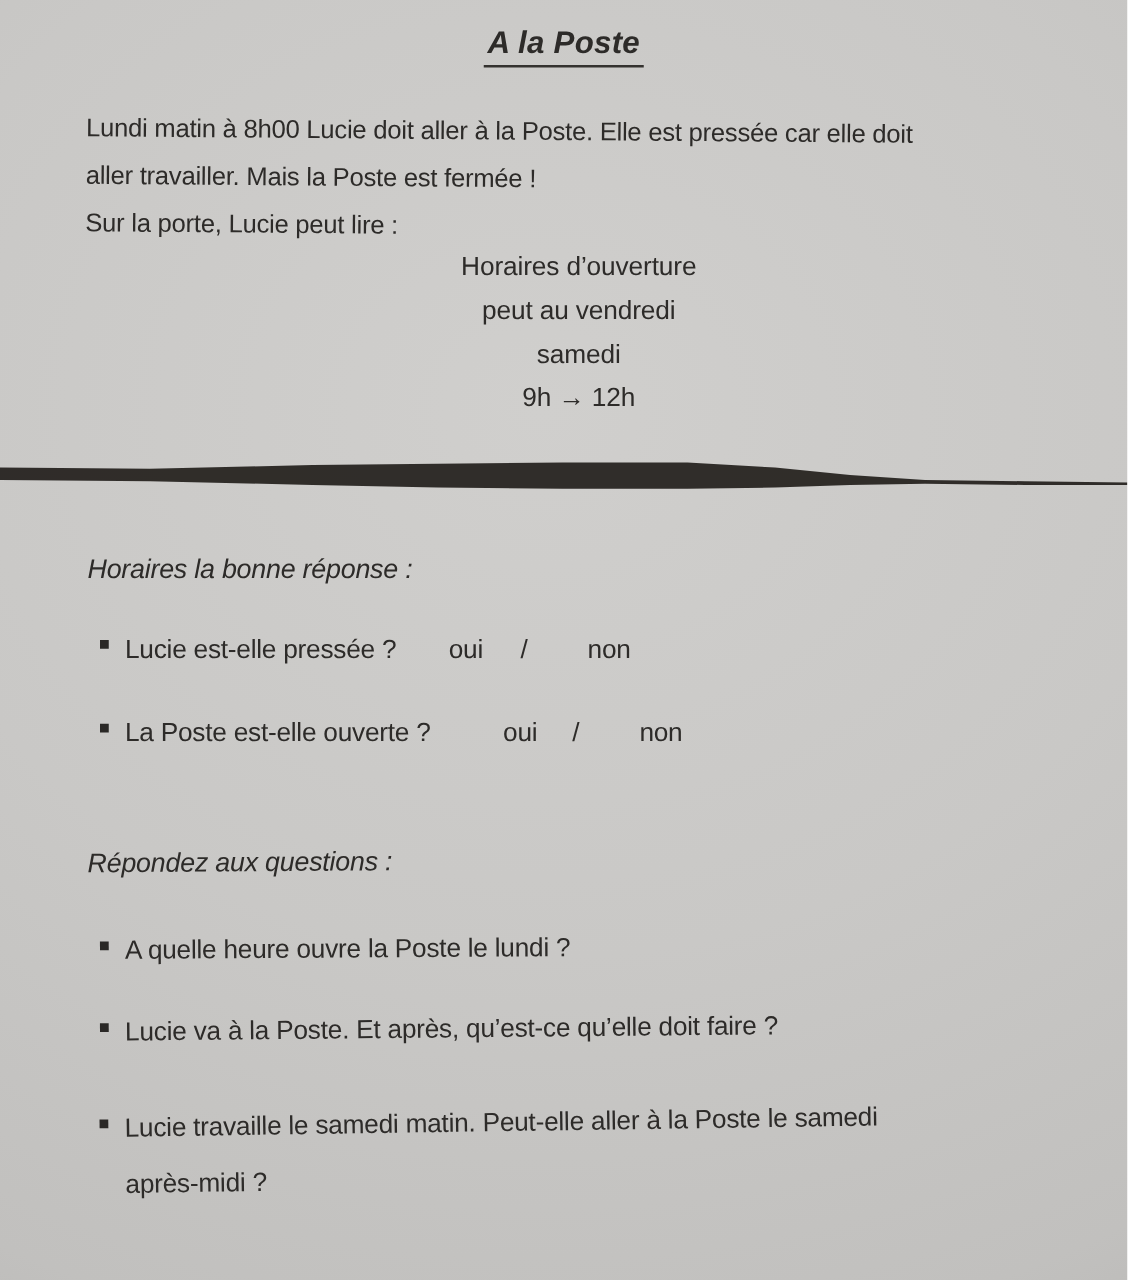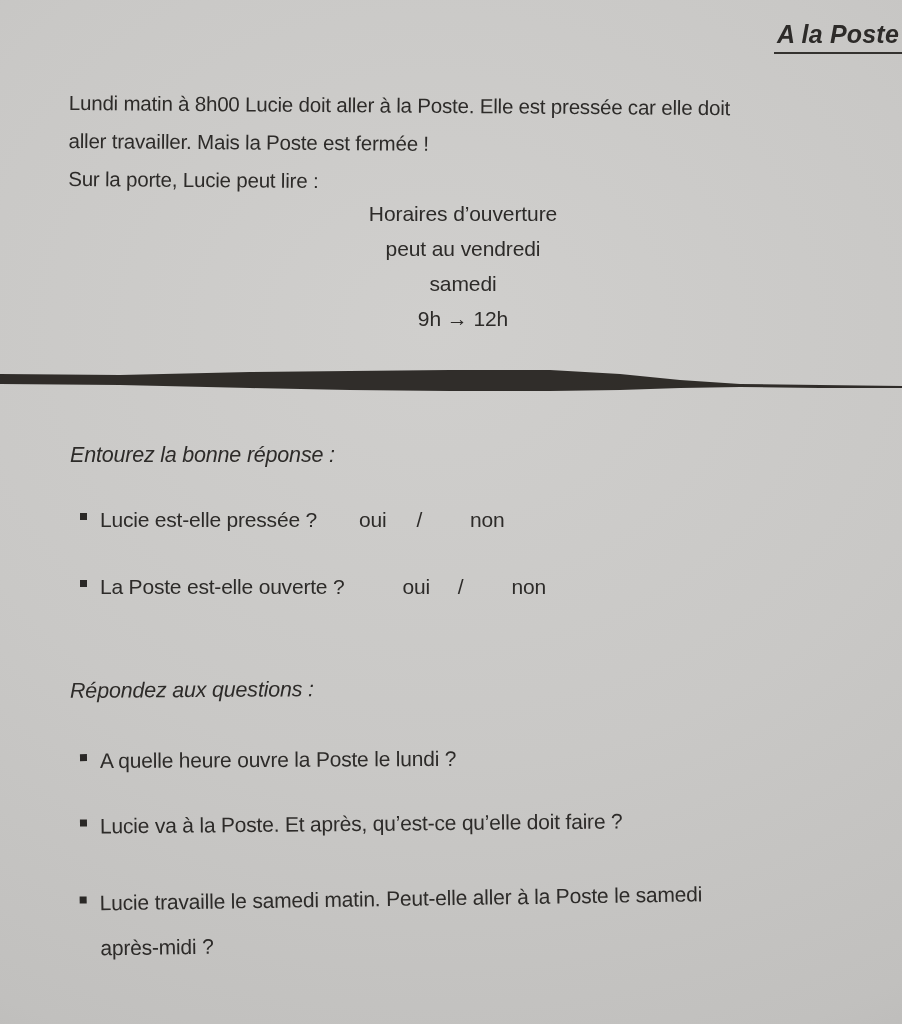--- a/index.html
+++ b/index.html
@@ -13,21 +13,21 @@
     width: 902px;
     height: 1024px;
     background:
       radial-gradient(130% 95% at 48% 32%, #d0cfcd 0%, #c9c8c6 45%, #c1c0be 78%, #b4b3b1 100%);
     color: #2d2b29;
   }
   .title-wrap {
     position: absolute;
     top: 20px; left: 0;
     width: 902px;
-    text-align: right;
+    text-align: center;
   }
   .title-text {
     display: inline-block;
     font-size: 25px;
     font-weight: bold;
     font-style: italic;
     letter-spacing: 0.2px;
     border-bottom: 2.5px solid #34322f;
     padding: 0 3px 3px 3px;
   }
@@ -114,21 +114,21 @@
     <div>peut au vendredi</div>
     <div>samedi</div>
     <div>9h → 12h</div>
   </div>
 
   <svg class="fold-svg" viewBox="0 0 902 30" aria-hidden="true">
     <polygon fill="#23201d" fill-opacity="0.93" points="0,8 120,9 250,6 350,5 450,4 550,4 620,8 680,14 740,18 820,19 902,20
               902,22 820,22 740,21 680,22 620,24 550,25 450,25 350,24 250,22 120,19 0,18"></polygon>
   </svg>
 
-  <div class="section-heading heading-circle">Entourez la bonne réponse :</div>
+  <div class="section-heading heading-circle">Horaires la bonne réponse :</div>
 
   <div class="q-row q1">
     <span class="bullet"></span><span>Lucie est-elle pressée ?</span><span class="opt-oui-1">oui</span><span class="opt-slash-1">/</span><span class="opt-non-1">non</span>
   </div>
 
   <div class="q-row q2">
     <span class="bullet"></span><span>La Poste est-elle ouverte ?</span><span class="opt-oui-2">oui</span><span class="opt-slash-2">/</span><span class="opt-non-2">non</span>
   </div>
 
   <div class="section-heading heading-answer">Répondez aux questions :</div>

